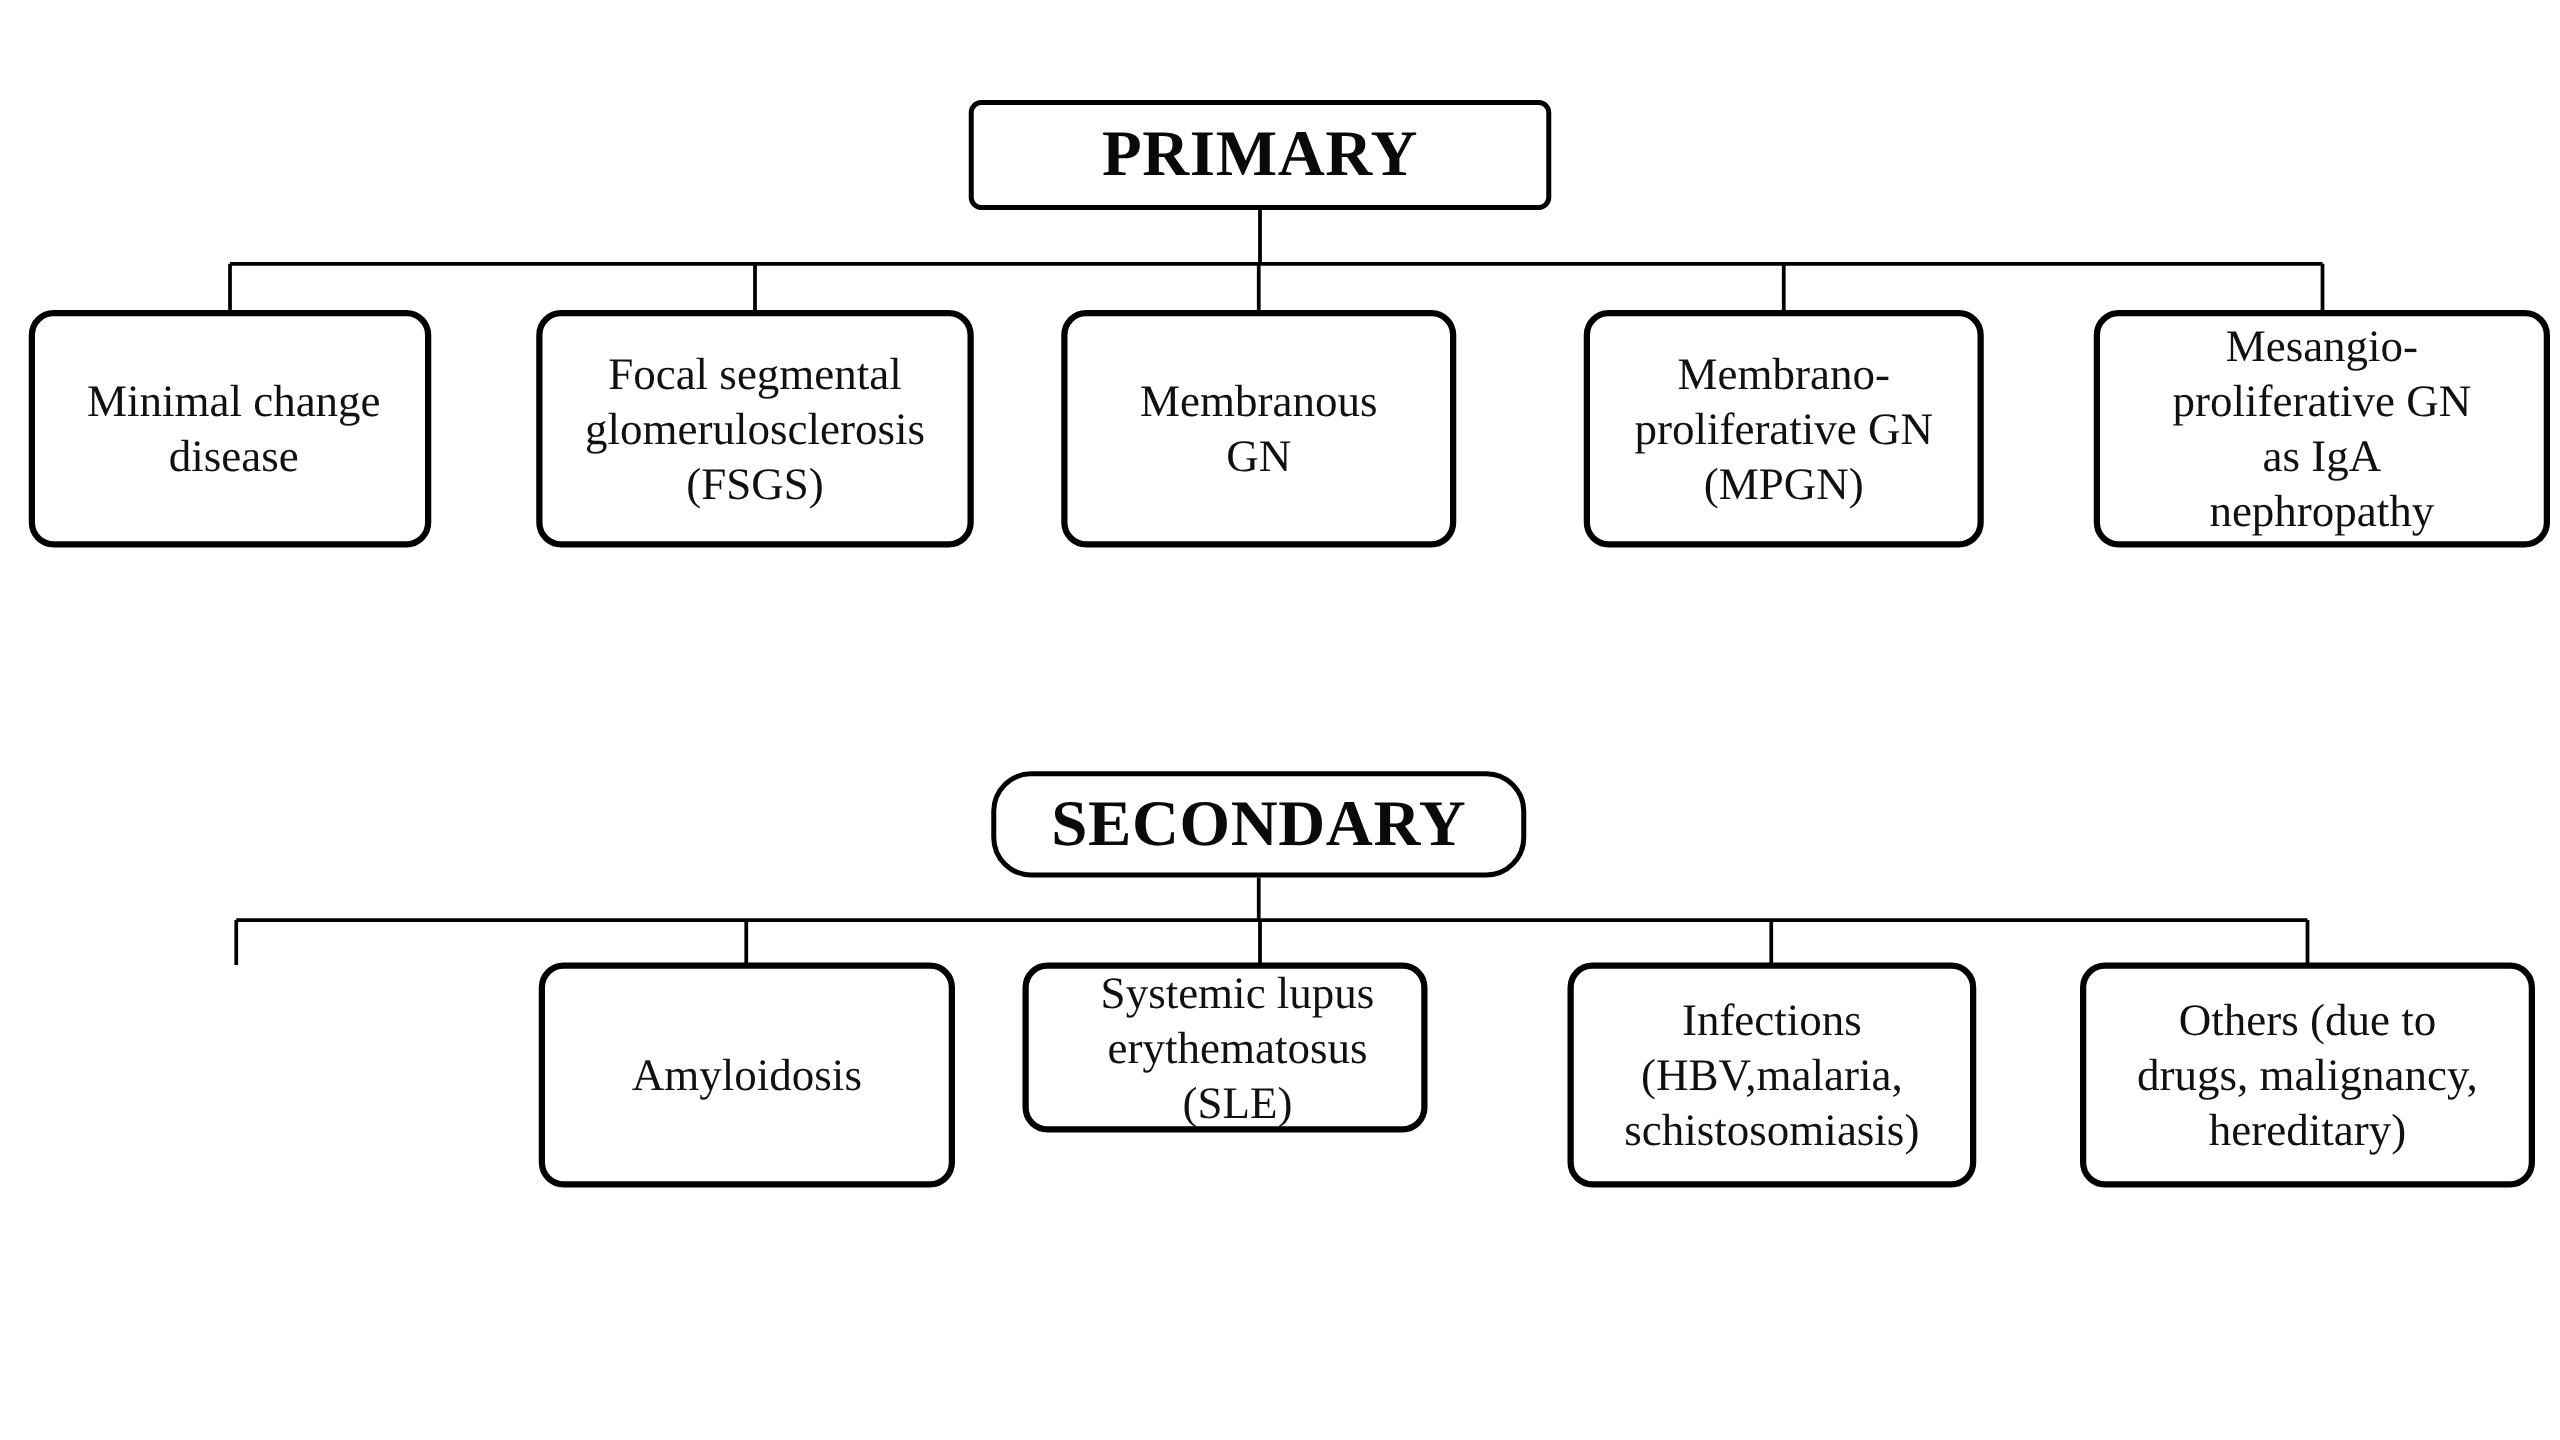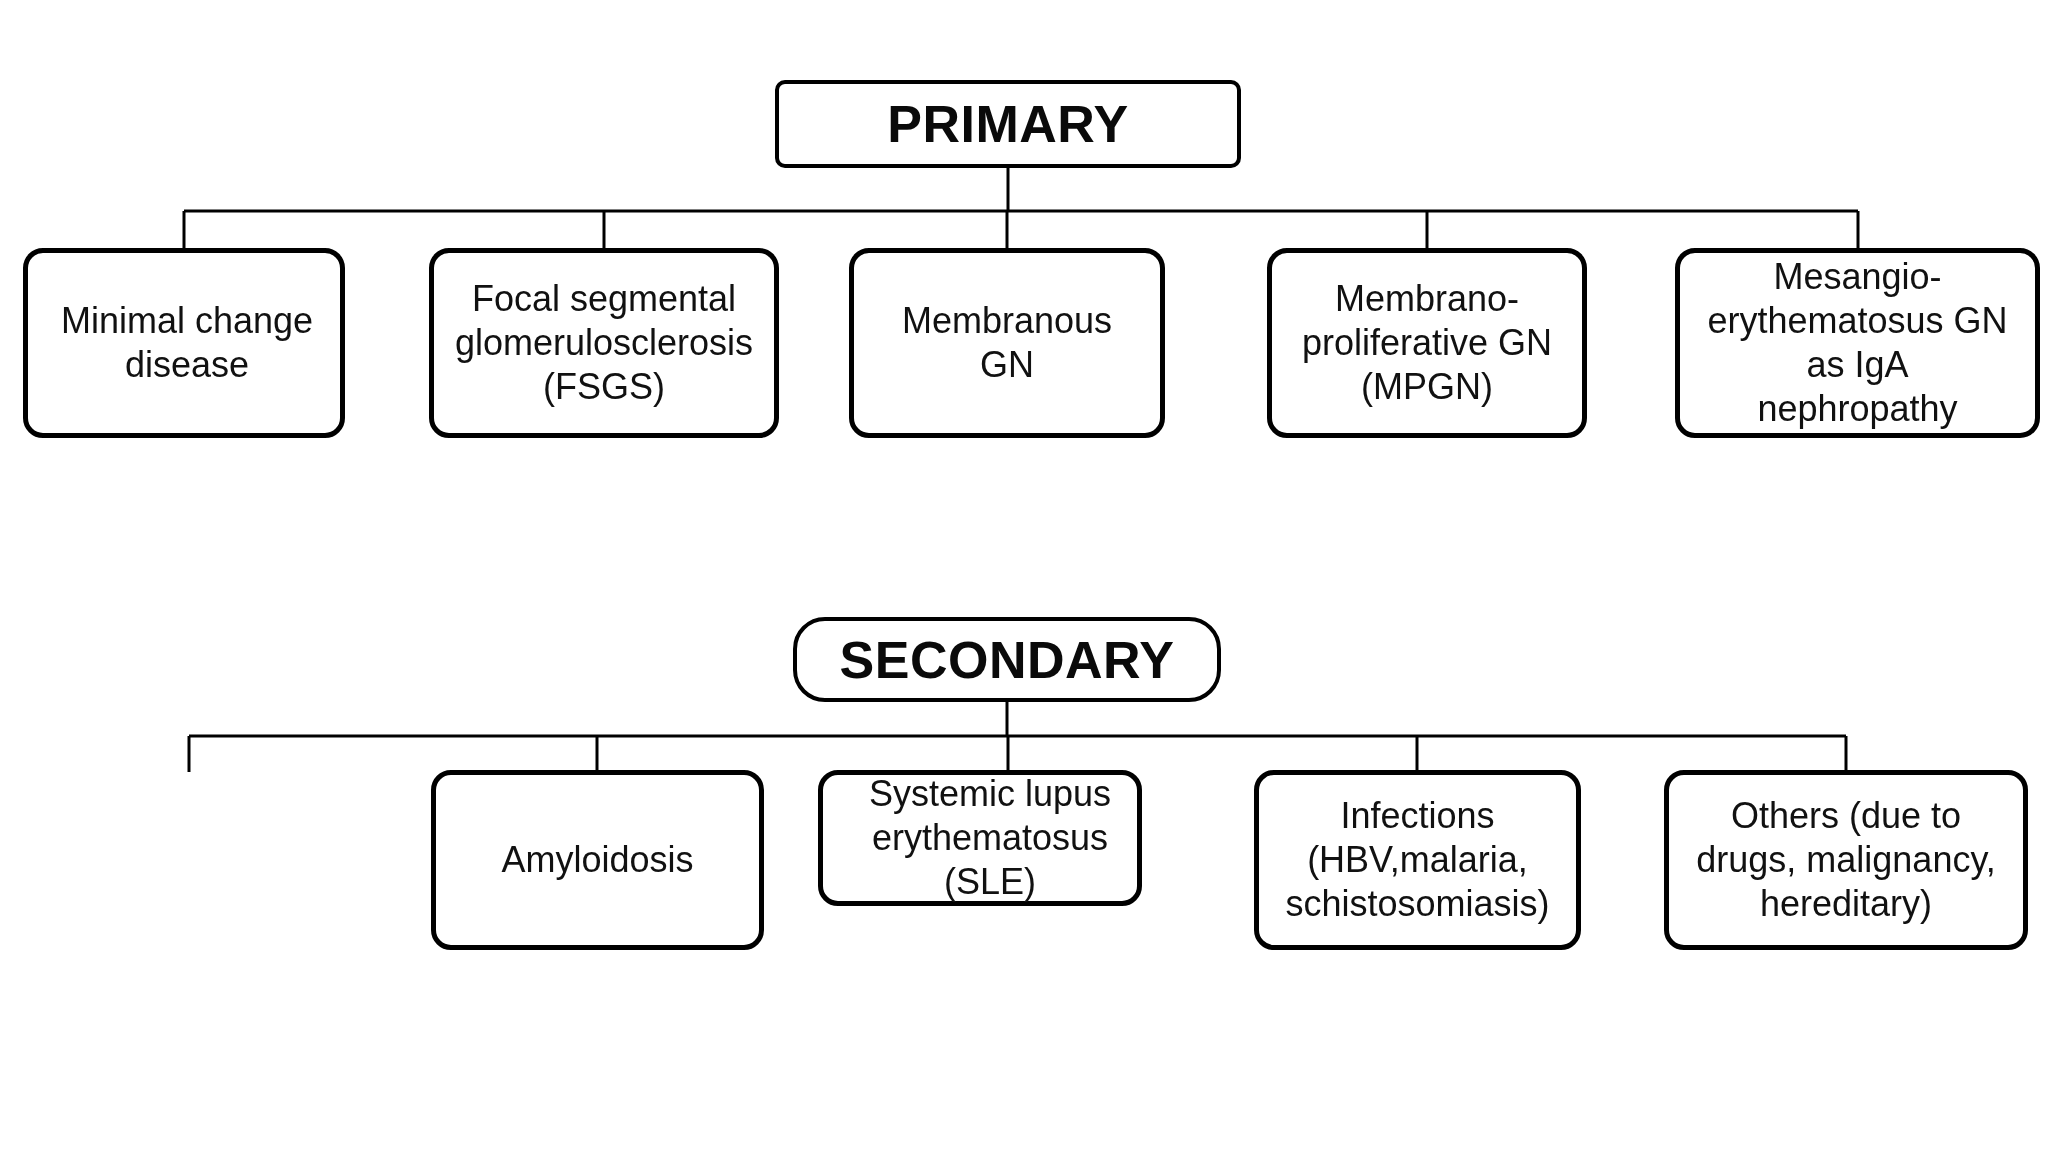--- a/index.html
+++ b/index.html
@@ -5,21 +5,21 @@
   html, body {
     margin: 0;
     padding: 0;
     background: #ffffff;
   }
   .stage {
     position: relative;
     width: 2048px;
     height: 1152px;
     background: #ffffff;
-    font-family: Liberation Sans, sans-serif;
+    font-family: Liberation Serif, serif;
     overflow: hidden;
   }
   .connectors {
     position: absolute;
     left: 0;
     top: 0;
     width: 2048px;
     height: 1152px;
     pointer-events: none;
   }
@@ -96,21 +96,21 @@
   </div>
 
   <div class="node" style="left:1267px; top:248px; width:320px; height:190px;">
     <span>Membrano-
 proliferative GN
 (MPGN)</span>
   </div>
 
   <div class="node" style="left:1675px; top:248px; width:365px; height:190px;">
     <span>Mesangio-
-erythematosus GN
+proliferative GN
 as IgA
 nephropathy</span>
   </div>
 
   <div class="node parent" style="left:793px; top:617px; width:428px; height:85px;border-radius:32px;">
     <span>SECONDARY</span>
   </div>
 
 
   <div class="node" style="left:431px; top:770px; width:333px; height:180px;">

